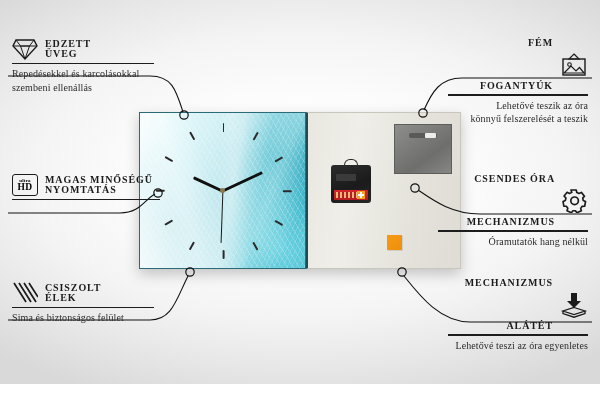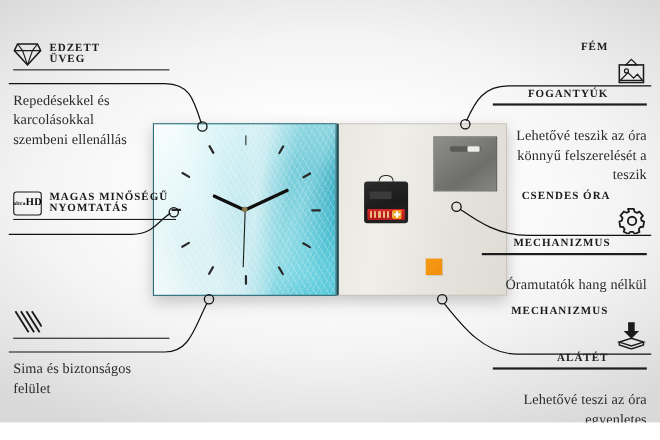--- a/index.html
+++ b/index.html
@@ -185,24 +185,24 @@
   }
   .feature.left .titles  { text-align: left; }
   .feature.right .titles { text-align: right; gap: 33px; }
   .feature .rule {
     height: 1.3px;
     background: #1d1d1d;
     margin-top: 3px;
   }
   .feature .sub {
     font-family: "Liberation Serif", serif;
-    font-size: 13px;
+    font-size: 10px;
     line-height: 1.38;
     color: #2b2b2b;
-    margin-top: 18px;
+    margin-top: 3px;
     letter-spacing: .1px;
   }
   .feature.right .sub { text-align: right; }
   .icon { flex: 0 0 auto; display: block; }
 
   
   #connectors {
     position: absolute;
     left: 0; top: 0;
     width: 600px; height: 400px;
@@ -288,37 +288,41 @@
     </div>
     <div class="rule" style="width:142px;"></div>
     <div class="sub">
       <div>Repedésekkel és karcolásokkal</div>
       <div>szembeni ellenállás</div>
     </div>
   </div>
 
   <div class="feature left" style="left:12px; top:174px; width:148px;">
     <div class="head">
-      <div class="icon" style="width:26px;height:22px;border:1.4px solid #1b1b1b;border-radius:3px;display:flex;flex-direction:row;align-items:center;justify-content:center;line-height:1;">
+      <div class="icon" style="width:26px;height:22px;border:1.4px solid #1b1b1b;border-radius:3px;display:flex;flex-direction:column;align-items:center;justify-content:center;line-height:1;">
         <span style="font-size:5px;font-weight:700;letter-spacing:.2px;">ultra</span>
         <span style="font-size:9.5px;font-weight:700;letter-spacing:.3px;">HD</span>
       </div>
       <div class="titles">
         <span>MAGAS MINŐSÉGŰ</span>
         <span>NYOMTATÁS</span>
       </div>
     </div>
     <div class="rule" style="width:148px;"></div>
   </div>
 
   <div class="feature left" style="left:12px; top:282px; width:142px;">
     <div class="head">
       <svg class="icon" width="26" height="22" viewBox="0 0 26 22">
         <path d="M2 1 L14 20 M7 1 L19 20 M12 1 L24 20 M17 1 L26 15" fill="none" stroke="#1b1b1b" stroke-width="1.7"></path>
       </svg>
+      <div class="titles">
+        <span>CSISZOLT</span>
+        <span>ÉLEK</span>
+      </div>
     </div>
     <div class="rule" style="width:142px;"></div>
     <div class="sub">
       <div>Sima és biztonságos felület</div>
     </div>
   </div>
 
   <div class="feature right" style="left:448px; top:38px; width:140px;">
     <div class="head">
       <div class="titles">

